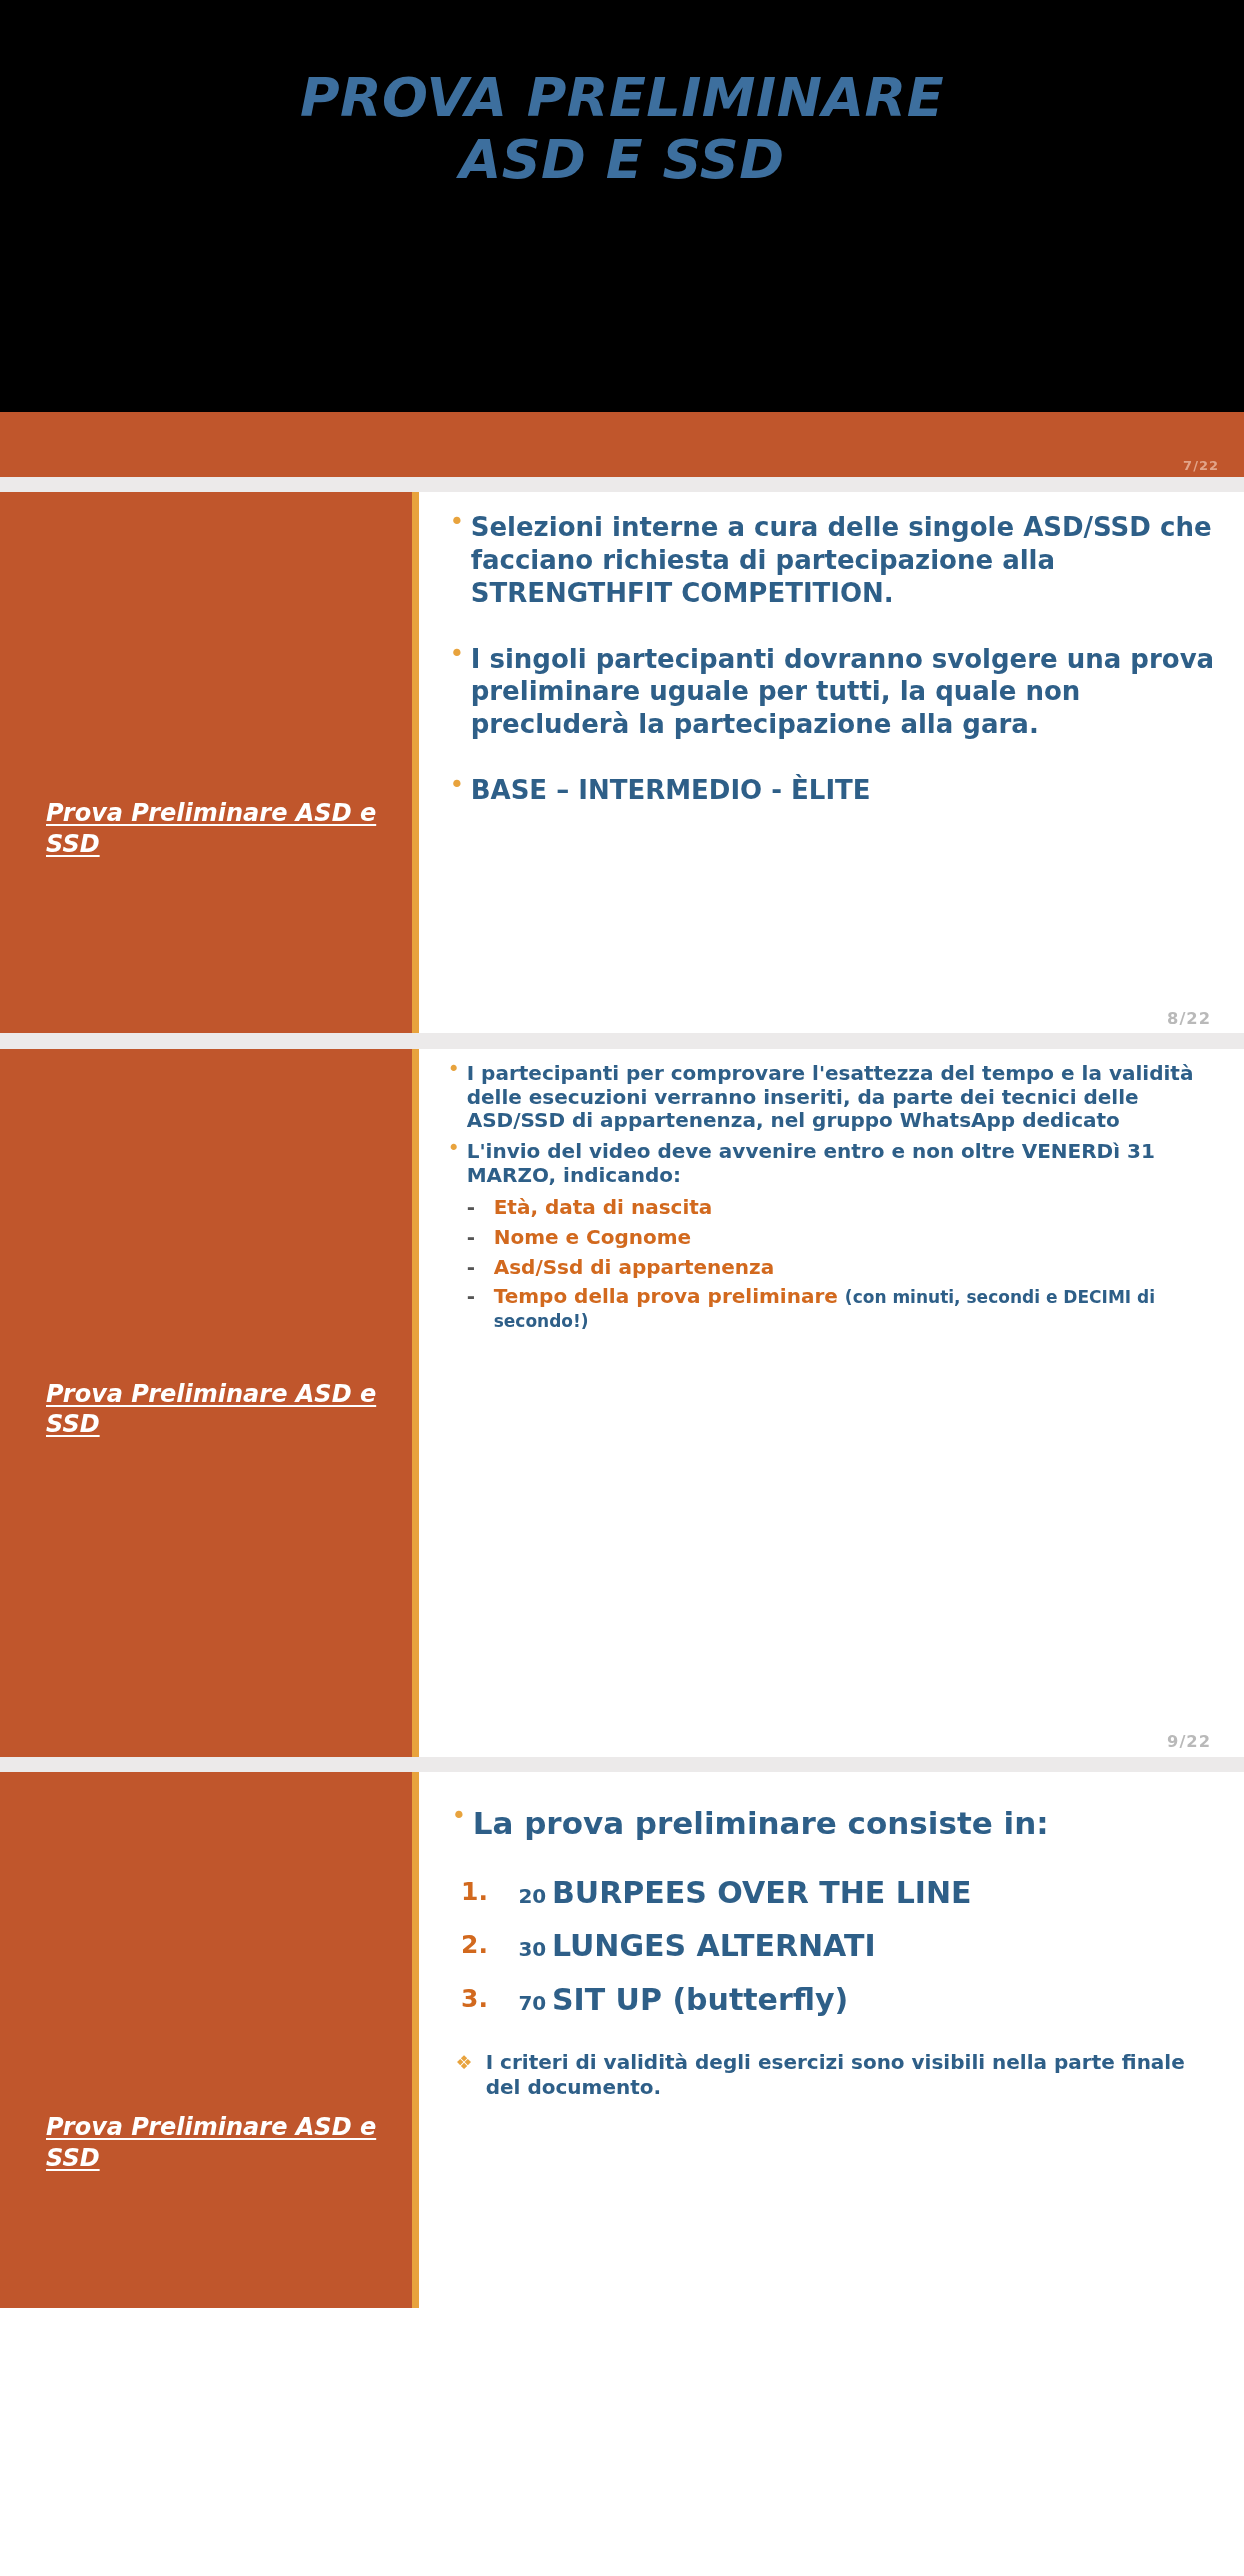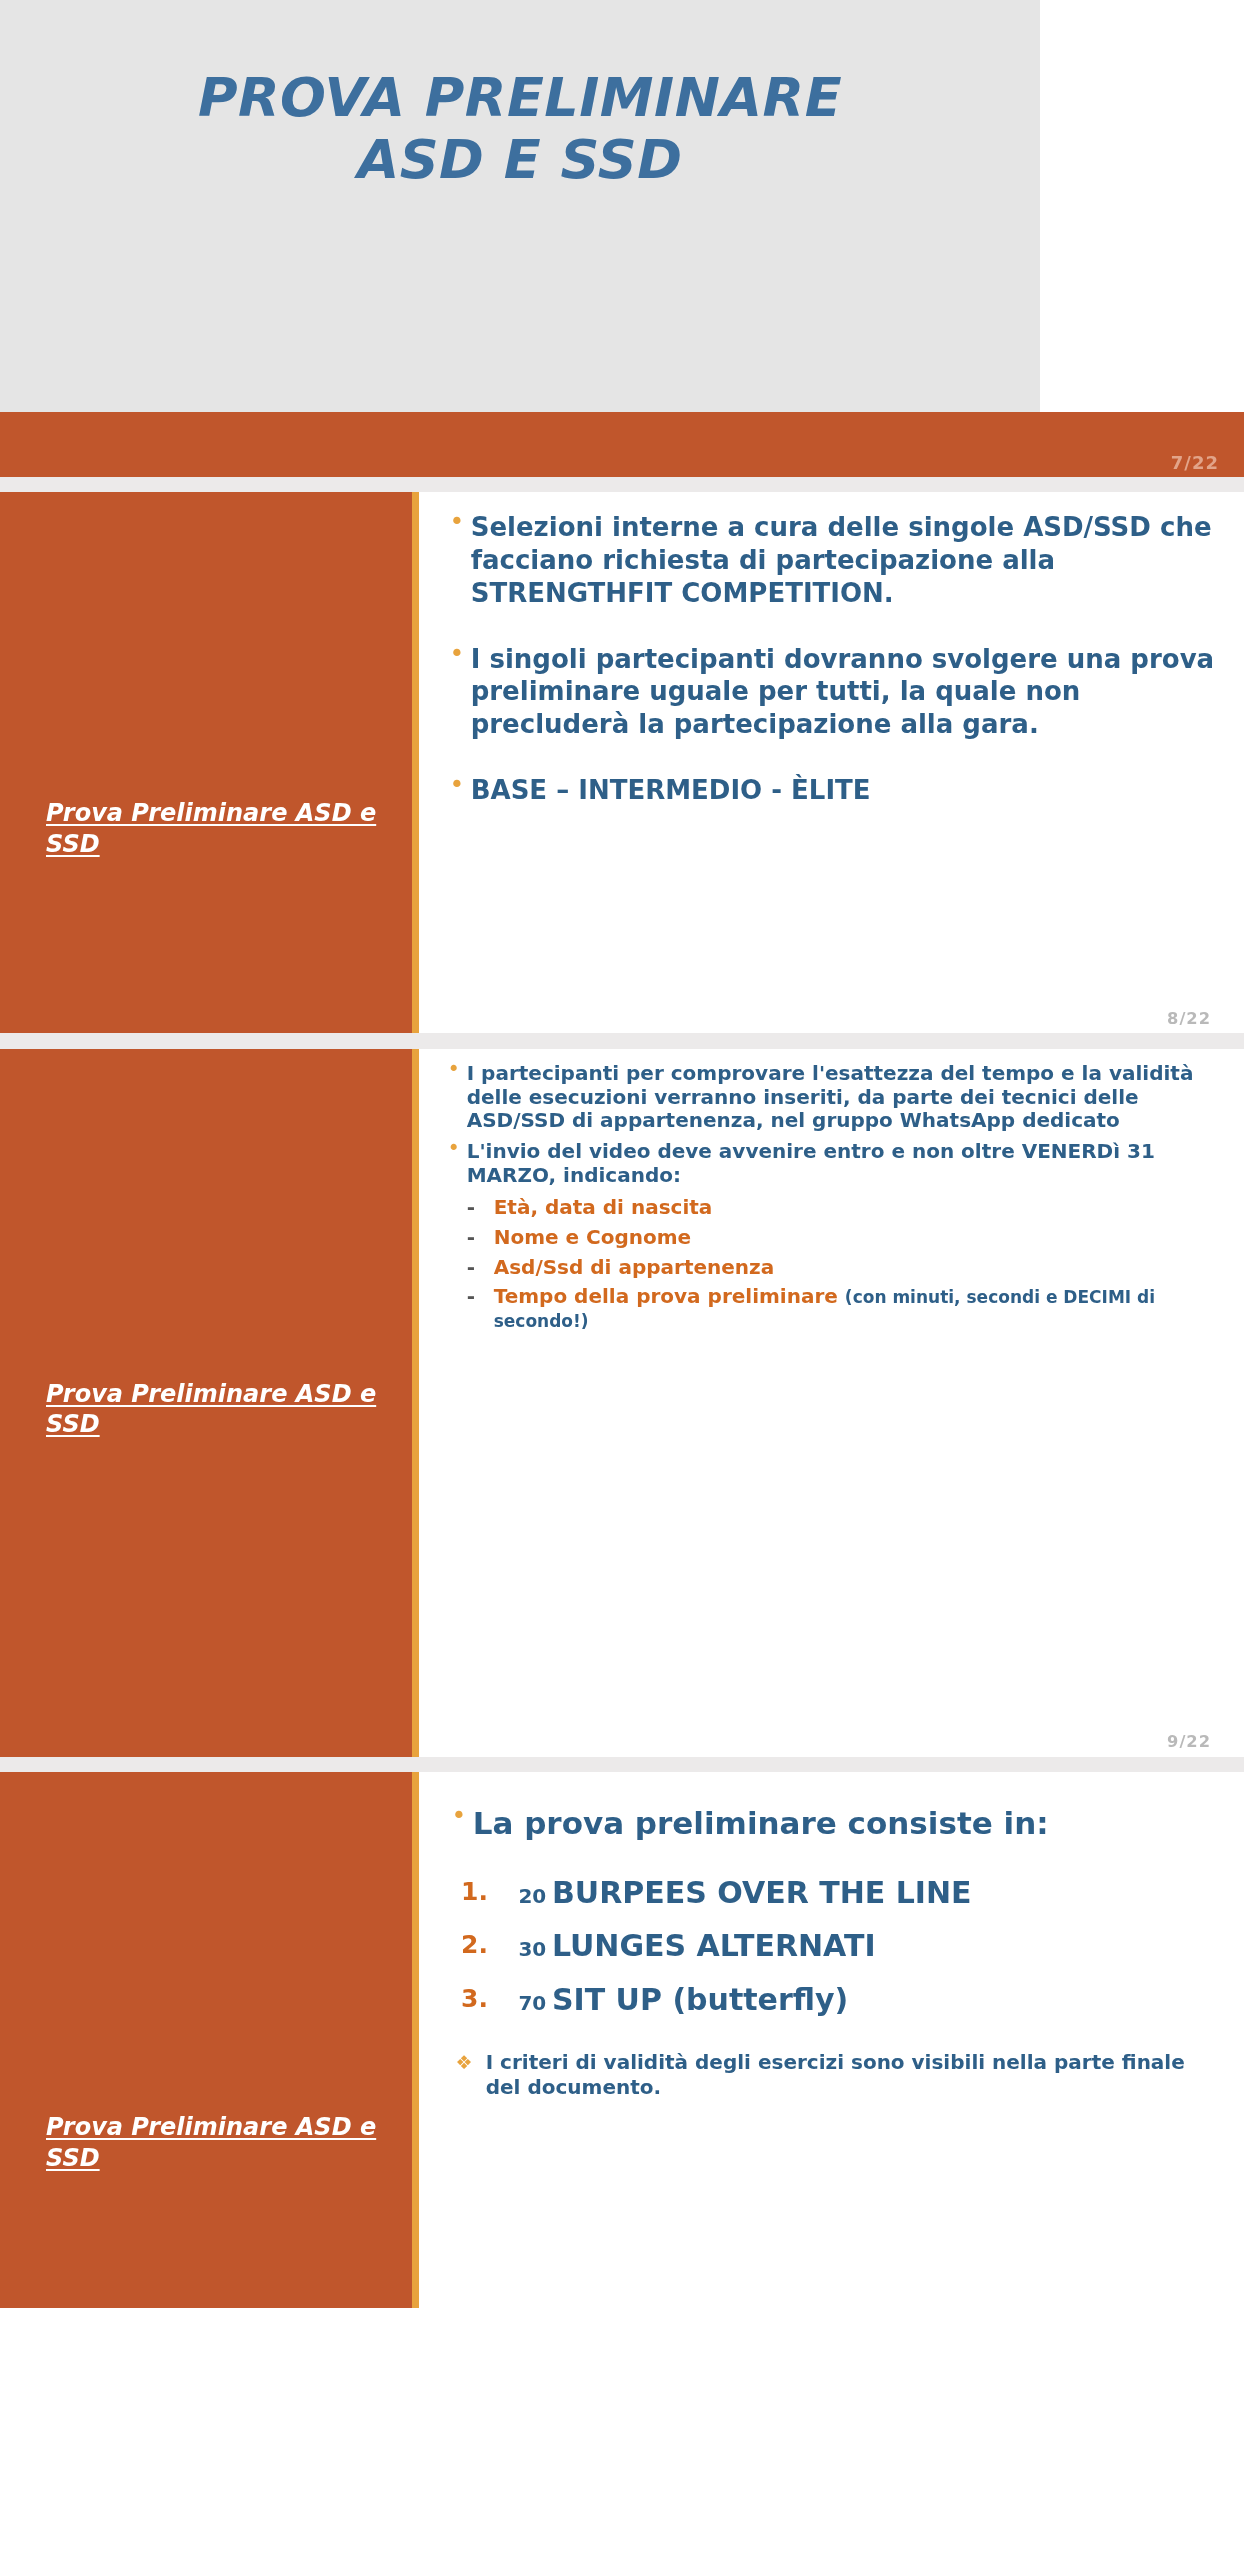--- a/index.html
+++ b/index.html
@@ -13,23 +13,23 @@
     -webkit-font-smoothing: antialiased;
   }
   .deck {
     width: 1244px;
     position: relative;
     background: #ffffff;
   }
 
   
   .slide-title {
-    width: 1040px;
+    width: 1244px;
     height: 412px;
-    background: #e5e5e5;
+    background: #000000;
     position: relative;
   }
   .slide-title .main-title {
     position: absolute;
     left: 0;
     right: 0;
     top: 31px;
     text-align: center;
     color: #3d6f9e;
     font-weight: bold;
@@ -46,21 +46,21 @@
     width: 1244px;
     height: 65px;
     background: #c0562c;
     position: relative;
   }
   .orange-bar .page-num {
     position: absolute;
     right: 25px;
     bottom: 3.8px;
     color: #e2a489;
-    font-size: 18px;
+    font-size: 13px;
     font-weight: bold;
     letter-spacing: 1px;
   }
 
   .gap-grey {
     width: 1244px;
     height: 15.3px;
     background: #eceaea;
   }
 

